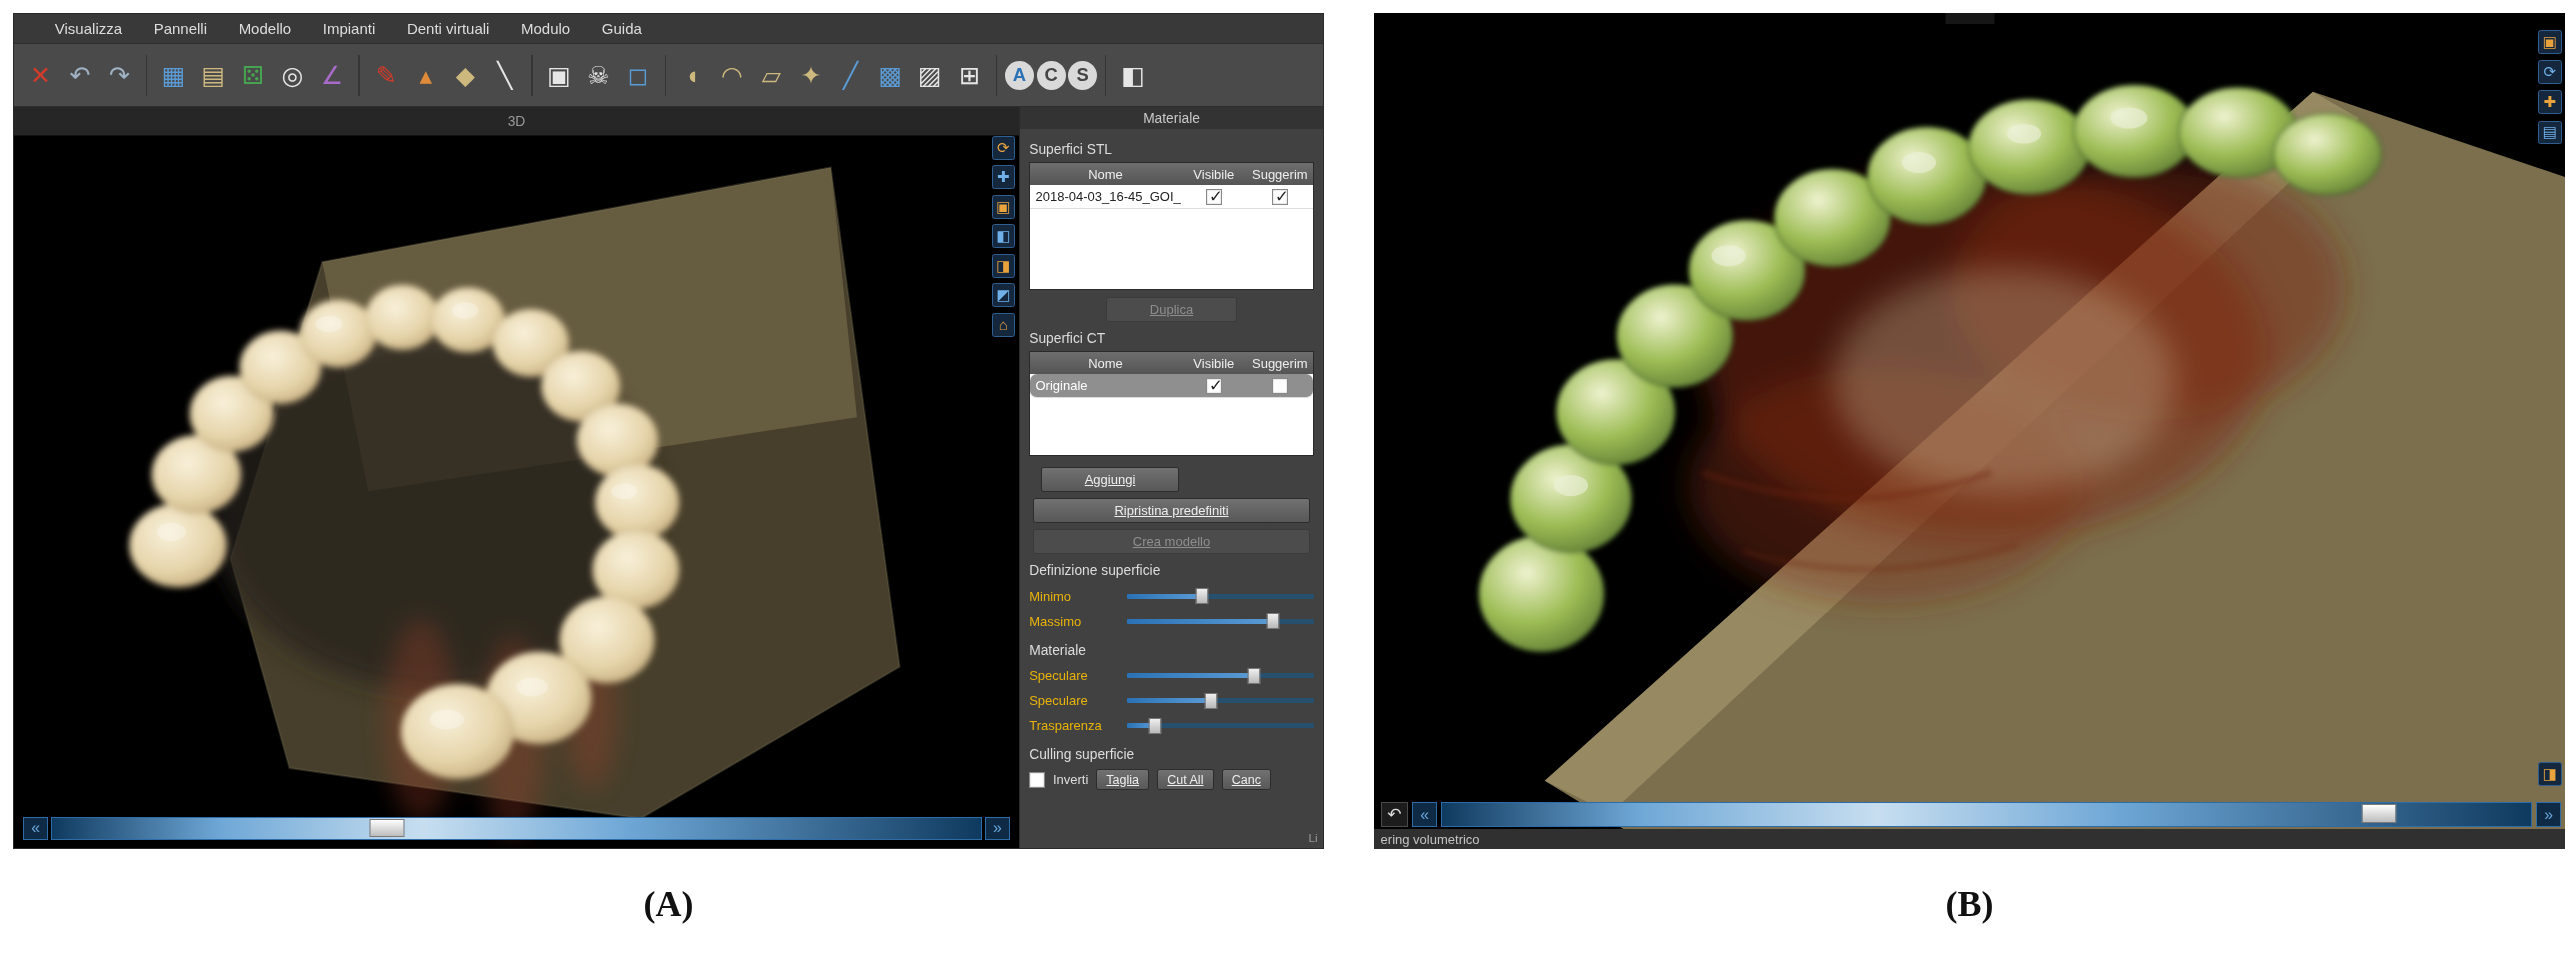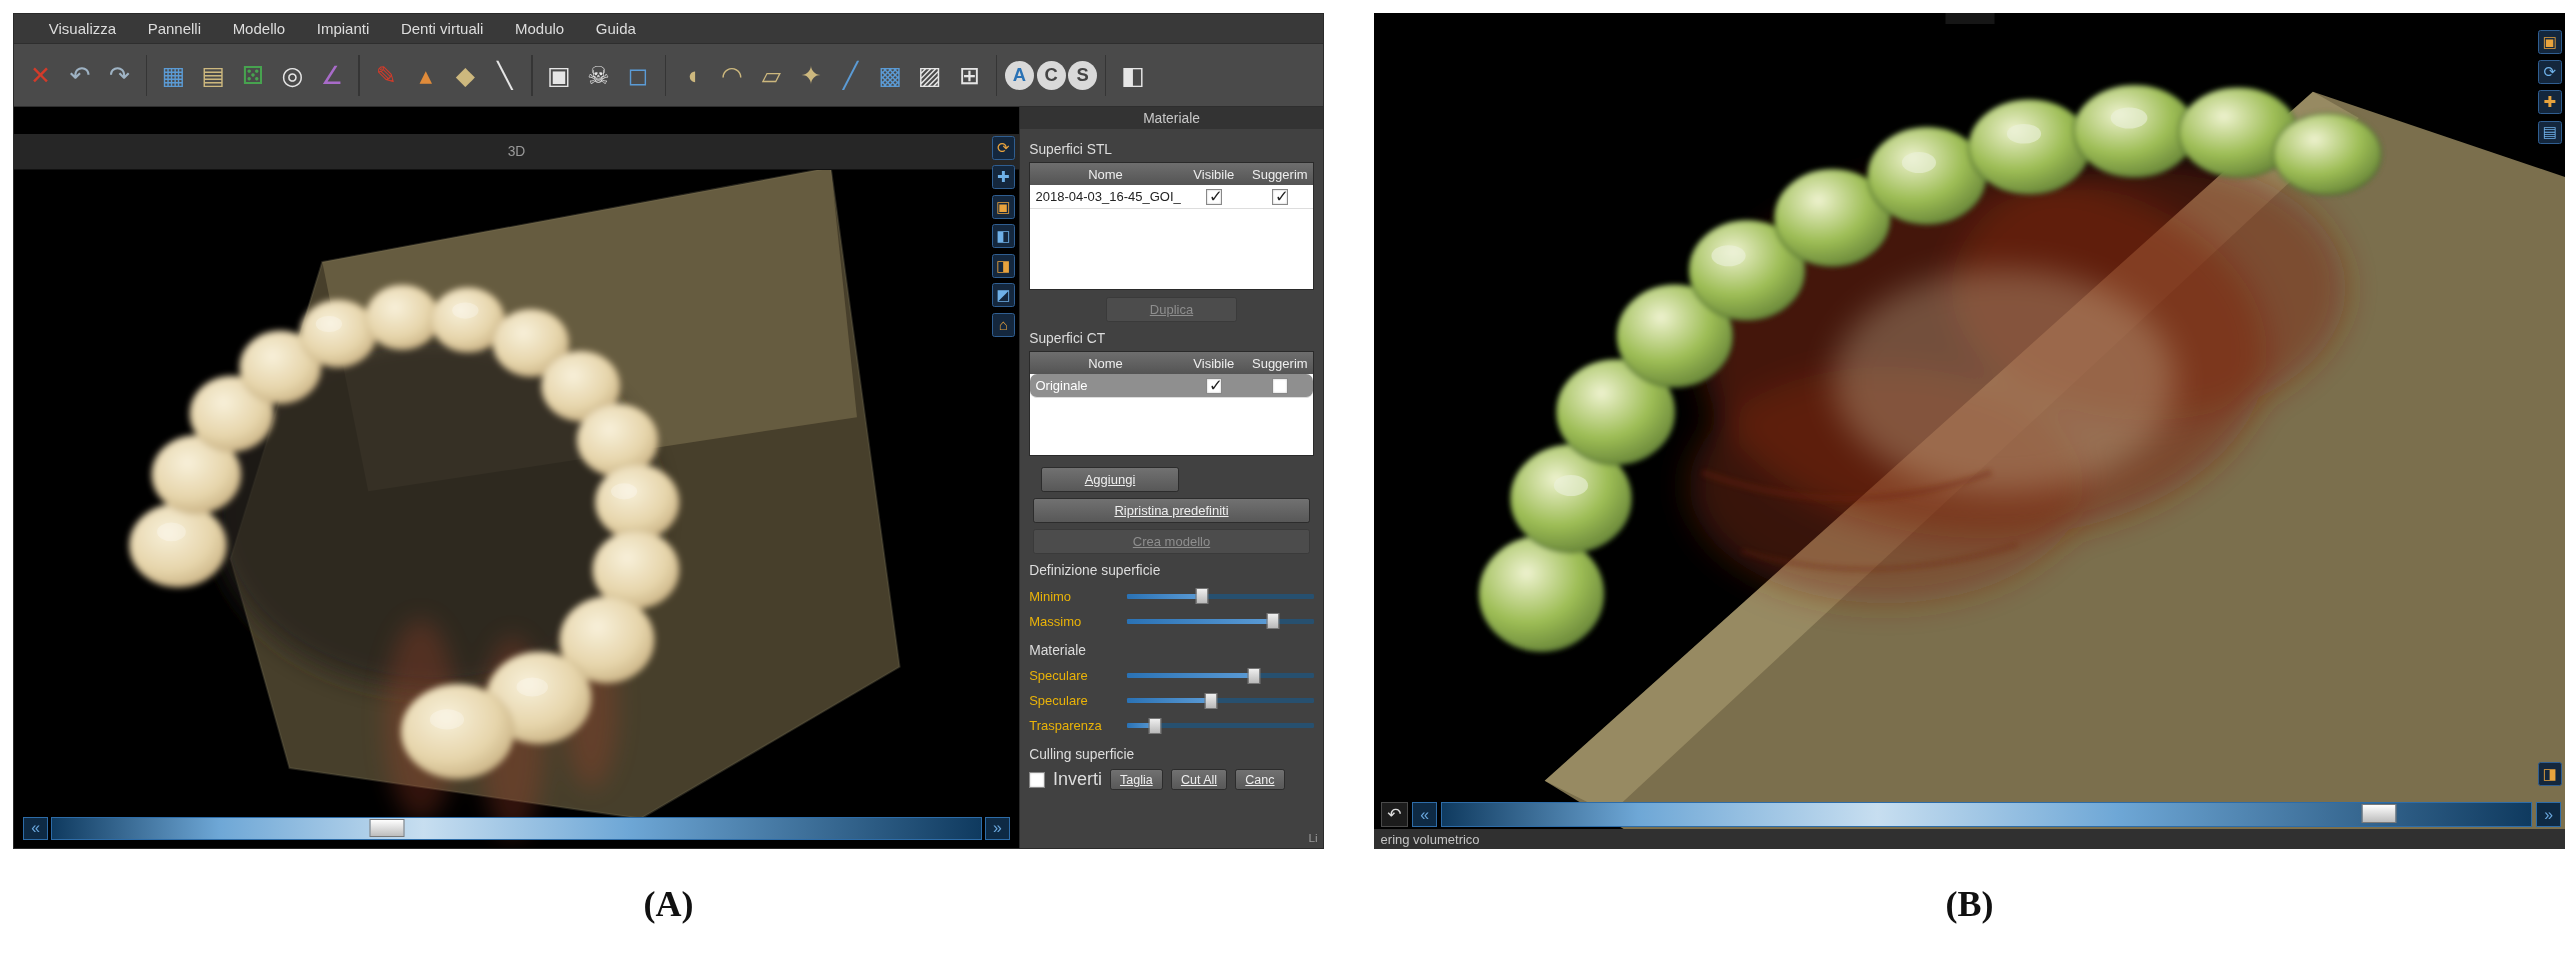--- a/index.html
+++ b/index.html
@@ -5,38 +5,38 @@
   * { box-sizing: border-box; }
   body {
     width: 2576px; height: 956px; margin: 0; background: #fff;
     font-family: "Liberation Sans", "DejaVu Sans", sans-serif;
     position: relative; overflow: hidden;
   }
 
   
   .panelA { position:absolute; left:13px; top:13px; width:1311px; height:836px;
             background:#414141; overflow:hidden; border:0.7px solid #2a2a2a; }
-  .menubar { height:29px; background:#393939; display:flex; align-items:center; padding-left:19px; }
+  .menubar { height:29px; background:#393939; display:flex; align-items:center; padding-left:25px; }
   .menu-item { color:#ddd; font-size:15px; padding:0 15.8px; height:100%; display:flex; align-items:center; }
   .toolbar { height:64px; background:#4a4a4a; display:flex; align-items:center; padding:0 6.6px;
              border-top:0.7px solid #2e2e2e; border-bottom:0.7px solid #2e2e2e; }
   .ticon { width:37px; height:37px; display:flex; align-items:center; justify-content:center;
            font-size:25px; margin:0 1.3px; color:#cfcfcf; }
   .tsep { width:1.3px; height:41px; background:#353535; margin:0 6.6px; }
   .c-red{color:#d23b2a;} .c-slate{color:#9fb3c4;} .c-blue{color:#5b9bd5;}
   .c-green{color:#47a34f;} .c-purple{color:#a86bc9;} .c-tan{color:#cdb87e;}
   .c-light{color:#e6e6e6;} .c-orange{color:#e08b3a;}
   .t-circle { background:#d9d9d9; border-radius:50%; width:29px; height:29px; font-size:18.4px;
               font-weight:bold; color:#444; }
   .t-circle.c-blue{ color:#2a72b5; }
 
   .contentA { position:absolute; top:93px; left:0; right:0; bottom:0; display:flex; }
   .viewport { position:relative; width:1005px; background:#000; overflow:hidden; }
-  .vp-title { position:relative; z-index:3; height:36px; background:#262626; color:#9a9a9a; font-size:13.8px;
-              display:flex; align-items:center; justify-content:center; border-bottom:0.7px solid #111;margin-top:27px; }
+  .vp-title { position:relative; z-index:3; height:29px; background:#262626; color:#9a9a9a; font-size:13.8px;
+              display:flex; align-items:center; justify-content:center; border-bottom:0.7px solid #111; }
   svg.model { position:absolute; left:0; top:19.7px; width:100%; height:calc(100% - 19.7px); }
   .view-strip { position:absolute; right:3.9px; top:29px; display:flex; flex-direction:column; gap:5.9px; z-index:3; }
   .vicon { width:23.6px; height:23.6px; background:#14273d; border:0.7px solid #2f5e91; border-radius:2.6px;
            color:#e8a33d; font-size:15px; display:flex; align-items:center; justify-content:center; }
   .vicon:nth-child(even){ color:#6fb1e8; }
   .scrollbar { position:absolute; left:9.2px; right:9.2px; bottom:7.9px; height:23.6px; display:flex;
                gap:3.3px; align-items:stretch; z-index:3; }
   .sb-arrow { width:25px; background:#0e2a44; border:0.7px solid #2d6ca8; color:#6aa7dd; font-size:15.8px;
               display:flex; align-items:center; justify-content:center; }
   .sb-track { flex:1; position:relative; border:0.7px solid #2d6ca8;
@@ -73,21 +73,21 @@
   .btn-block { display:block; margin:6.6px auto 0; width:97%; }
   .btnrow { margin-top:10.5px; display:flex; }
   .aggiungi { width:138px; margin-left:11.8px; }
   .srow { display:flex; align-items:center; height:25px; }
   .slabel { width:98px; color:#eab308; font-size:13px; }
   .strack { flex:1; height:5.3px; background:#27506f; position:relative; border-radius:1.3px; }
   .sfill { height:100%; background:linear-gradient(90deg,#2a72b5,#5b9bd5); border-radius:1.3px; }
   .shandle { position:absolute; top:-5.3px; width:13px; height:15.8px;
              background:linear-gradient(#efefef,#b9b9b9); border:0.7px solid #777; transform:translateX(-50%); }
   .cullrow { display:flex; align-items:center; gap:7.9px; margin-top:6.6px; }
-  .cull-label { color:#ddd; font-size:18px; }
+  .cull-label { color:#ddd; font-size:13px; }
   .btn-sm { padding:2.6px 9.2px; font-size:12.5px; white-space:nowrap; }
   .sp-status { position:absolute; right:5.3px; bottom:3px; color:#9a9a9a; font-size:11.8px; }
 
   
   .panelB { position:absolute; left:1374px; top:13px; width:1191px; height:836px;
             background:#000; overflow:hidden; }
   .panelB svg { position:absolute; inset:0; width:100%; height:100%; }
   .pb-tab { position:absolute; left:50%; top:0; transform:translateX(-50%); width:49px; height:10.5px;
             background:#161616; z-index:3; }
   .pb-strip-top { position:absolute; right:3.3px; top:17px; display:flex; flex-direction:column;

